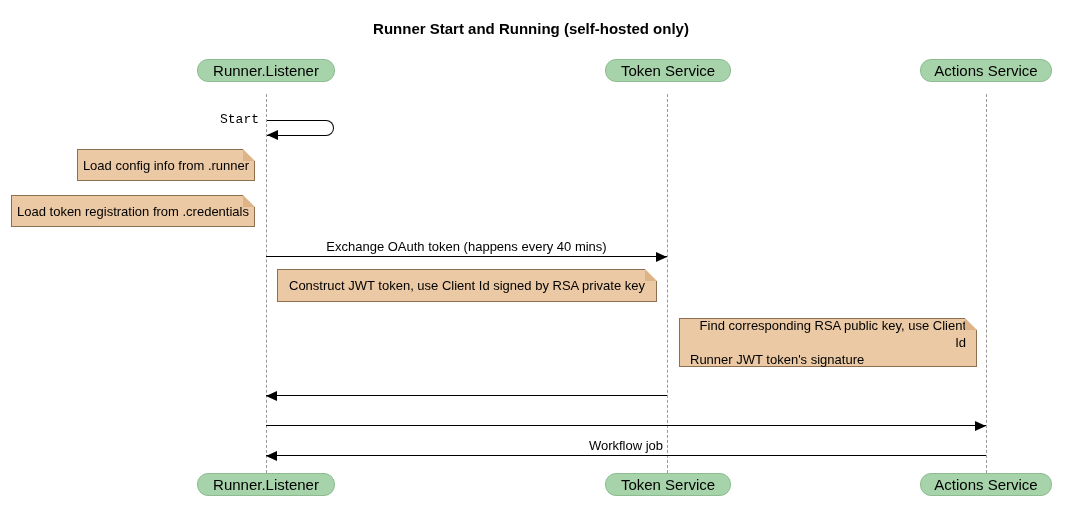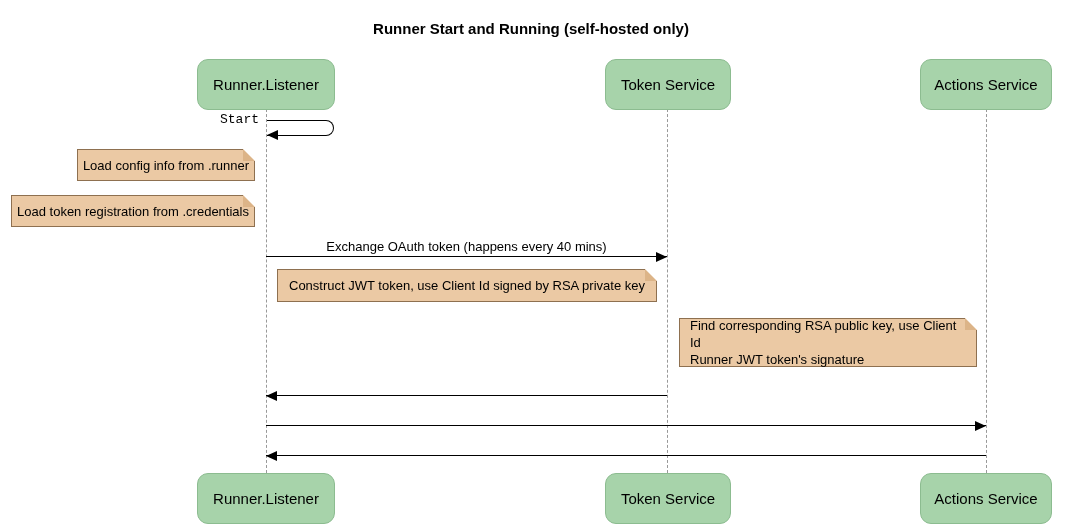--- a/index.html
+++ b/index.html
@@ -2,36 +2,36 @@
 <html style="--participant-fill: #A7D3AA; --participant-border: #8CBC90; --note-fill: #EBC9A4; --note-border: #8E7050; --note-fold: #DCB488; --lifeline: #999999; --arrow: #000000; --text: #000000;"><head>
 <meta charset="utf-8">
 <style>
   html,body{margin:0;padding:0;background:#fff;}
   body{font-family:"Liberation Sans","DejaVu Sans",sans-serif;color:var(--text,#000);}
   .stage{position:relative;width:1070px;height:525px;background:#fff;overflow:hidden;margin-top:9px;}
 
   .title{position:absolute;top:11px;left:0;width:1062px;text-align:center;
          font-size:15px;font-weight:bold;}
 
-  .participant{position:absolute;height:51px;box-sizing:border-box;
+  .participant{position:absolute;height:23px;box-sizing:border-box;
                background:var(--participant-fill);border:1px solid var(--participant-border);
                border-radius:11px;display:flex;align-items:center;justify-content:center;
                font-size:15px;}
 
   .lifeline{position:absolute;top:85px;height:379px;width:0;
             border-left:1px dashed var(--lifeline);}
 
   .note{position:absolute;box-sizing:border-box;background:var(--note-fill);
         border:1px solid var(--note-border);font-size:13px;
         display:flex;align-items:center;justify-content:center;text-align:center;}
   .note::before{content:"";position:absolute;top:-1px;right:-1px;width:0;height:0;
         border-style:solid;border-width:0 12px 12px 0;
         border-color:#fff #fff var(--note-fold) var(--note-fold);}
   .note.multiline{flex-direction:column;align-items:flex-start;justify-content:center;
-        text-align:left;padding:0 10px;line-height:17px;}
+        text-align:right;padding:0 10px;line-height:17px;}
 
   .msg{position:absolute;height:16px;}
   .msg-label{position:absolute;left:0;right:0;bottom:3px;text-align:center;
              font-size:13px;line-height:14px;white-space:nowrap;}
   .msg-line{position:absolute;left:0;right:0;bottom:0;height:0;
             border-top:1px solid var(--arrow);}
   .head{position:absolute;width:0;height:0;
         border-top:5px solid transparent;border-bottom:5px solid transparent;}
   .head.right{right:0;bottom:-5px;border-left:11px solid var(--arrow);}
   .head.left{left:0;bottom:-5px;border-right:11px solid var(--arrow);}
@@ -88,20 +88,21 @@
     <div class="msg-line"></div>
     <span class="head left"></span>
   </div>
 
   <div class="msg" style="left:266px;top:401px;width:720px;">
     <div class="msg-line"></div>
     <span class="head right"></span>
   </div>
 
   <div class="msg" style="left:266px;top:431px;width:720px;">
+    <div class="msg-label">Workflow job</div>
     <div class="msg-line"></div>
     <span class="head left"></span>
   </div>
 
   <div class="participant" style="left:197px;top:464px;width:138px;">Runner.Listener</div>
   <div class="participant" style="left:605px;top:464px;width:126px;">Token Service</div>
   <div class="participant" style="left:920px;top:464px;width:132px;">Actions Service</div>
 
 </div>
 

